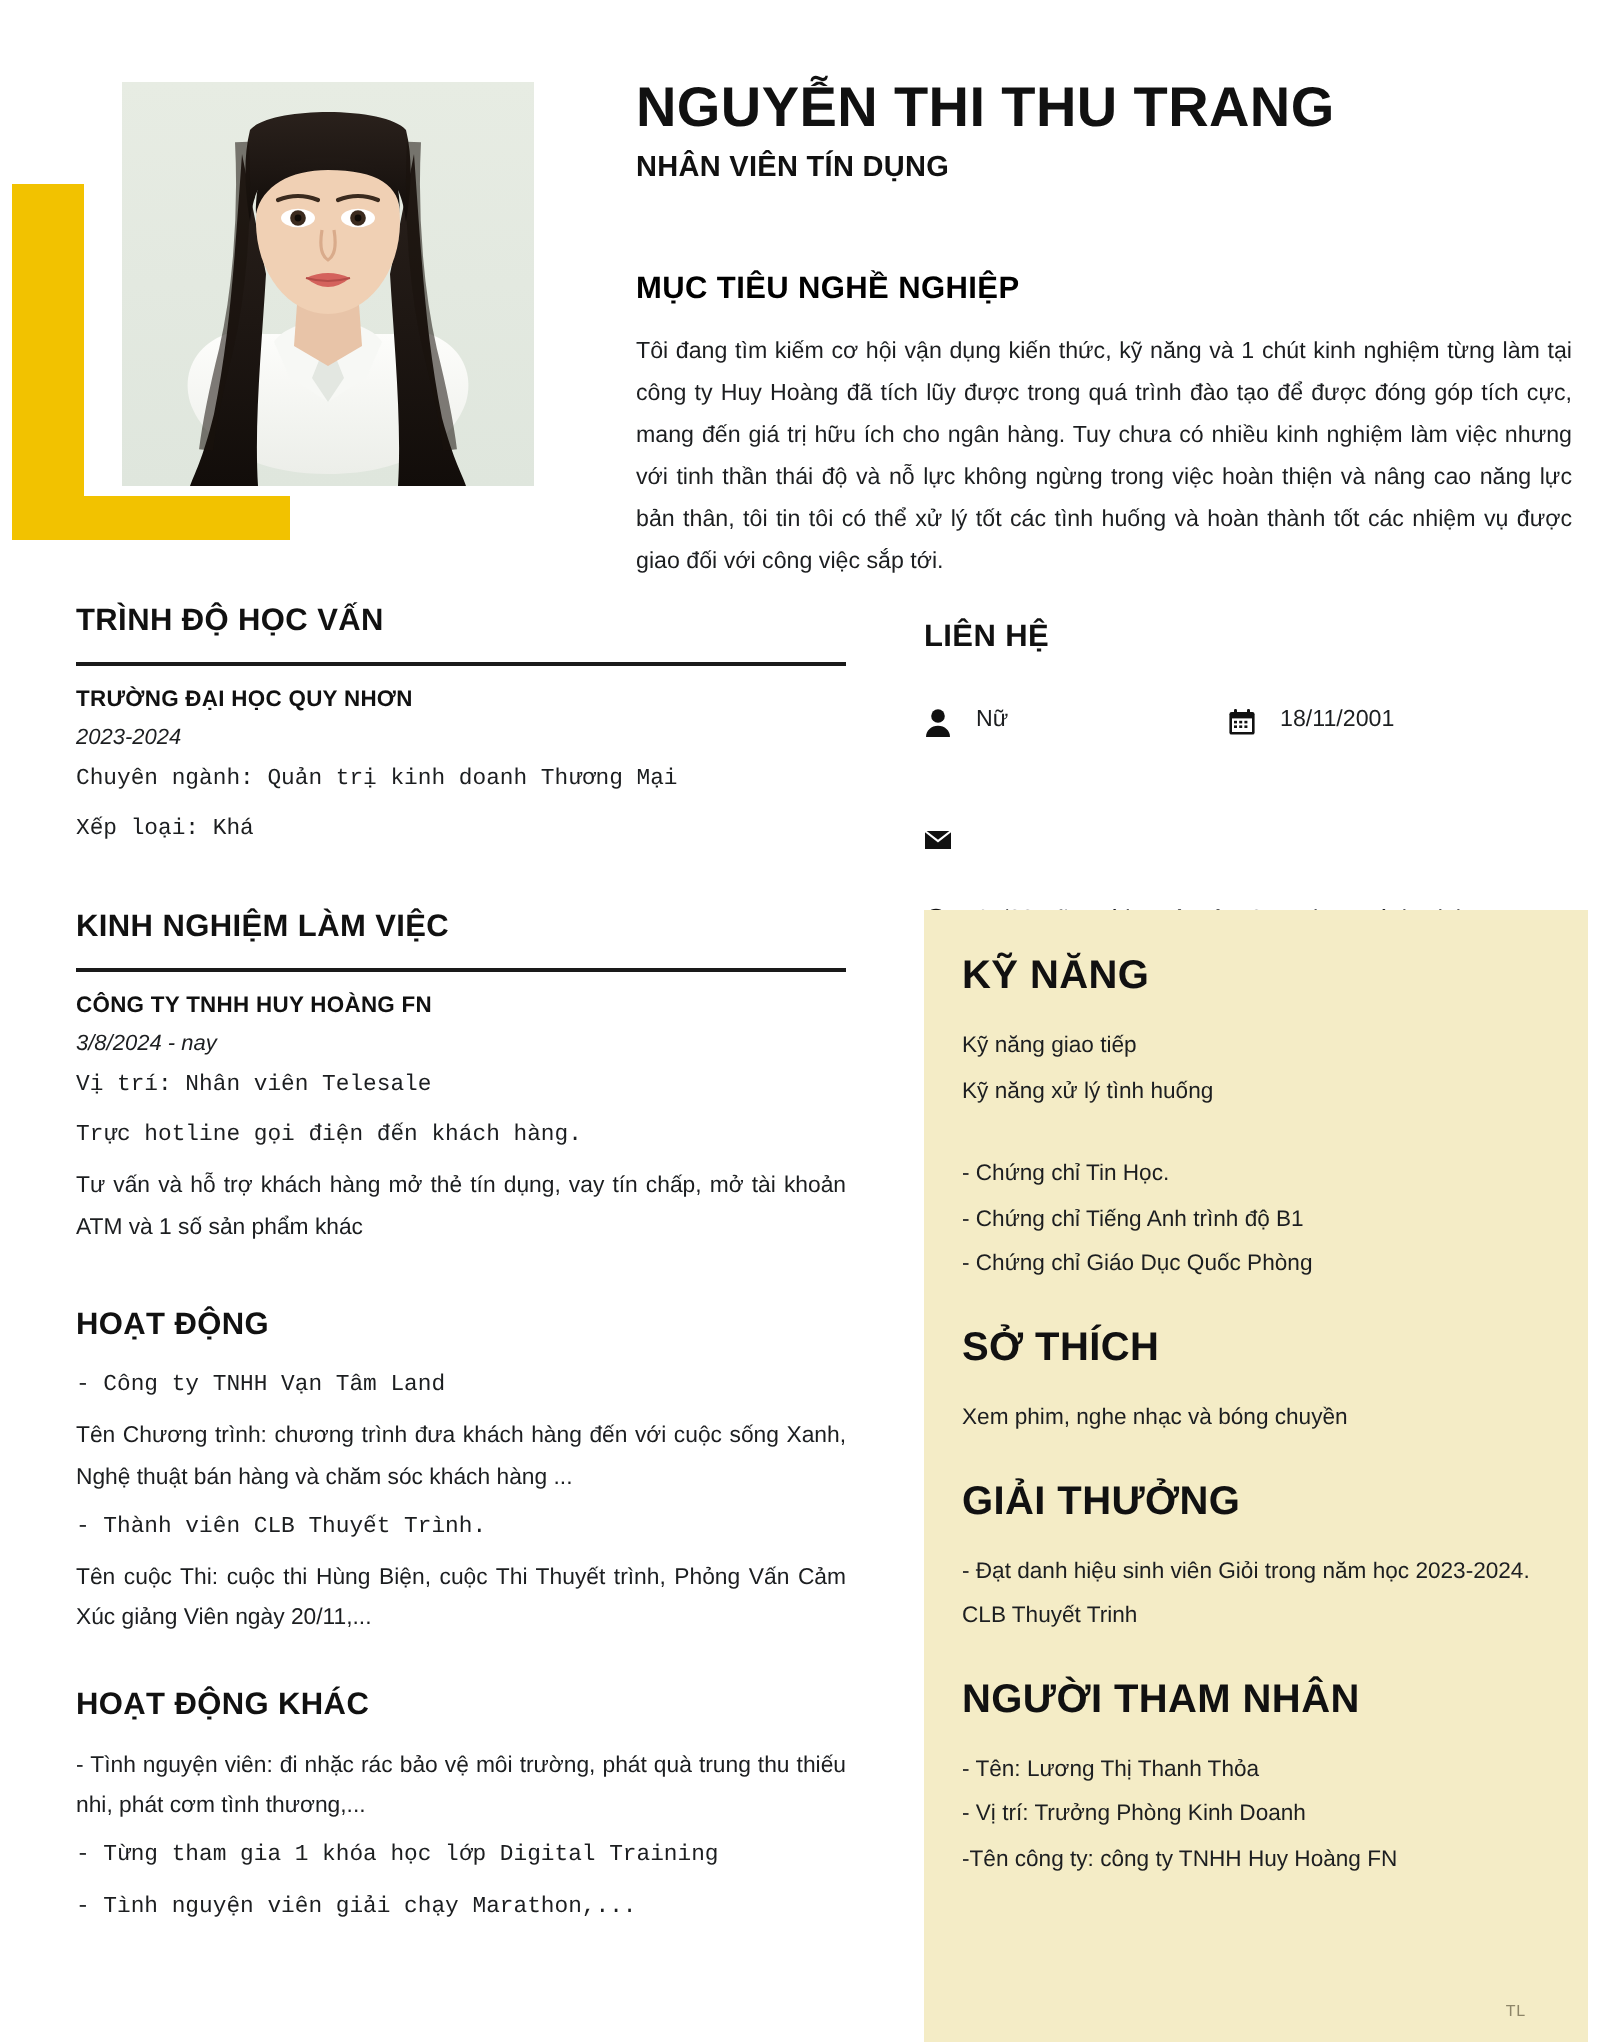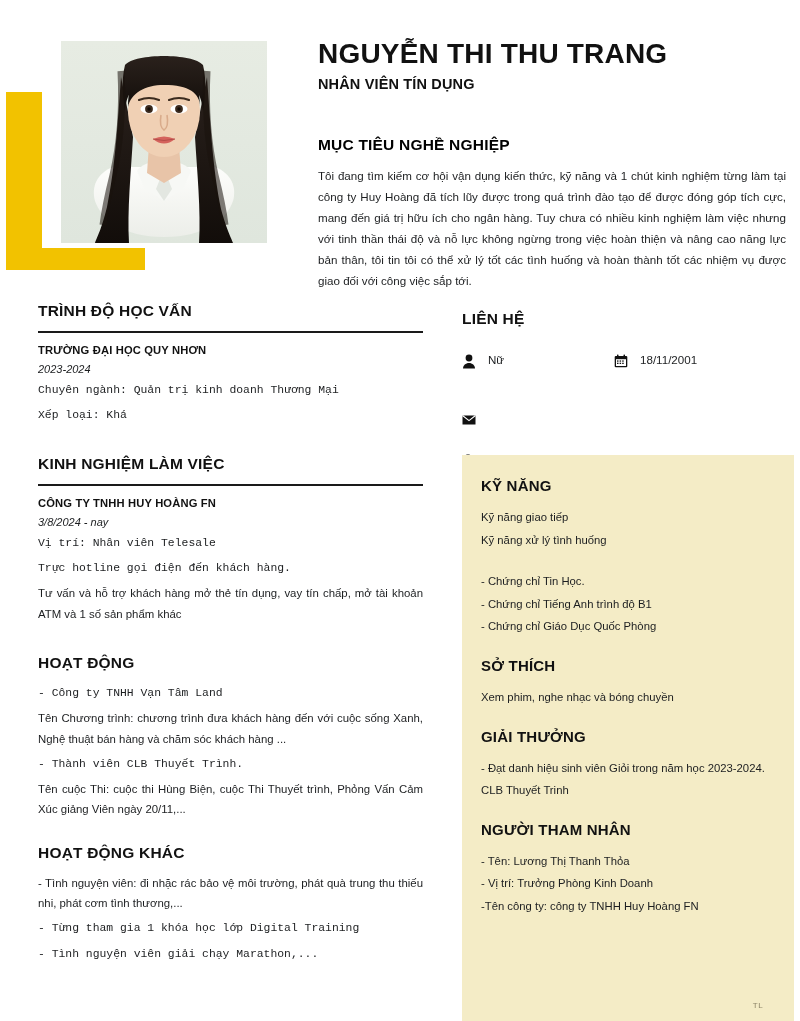--- a/index.html
+++ b/index.html
@@ -95,21 +95,21 @@
     position:absolute; top:-11px; left:26px; color:#2a2a2a; white-space:nowrap;
   }
 
   
   .panel {
     position:absolute; left:462px; top:455px; width:332px; height:566px;
     background: var(--cream);
     padding: 22px 20px 0 19px;
   }
   .p-head {
-    font-size:15px; font-weight:bold; letter-spacing:.2px; color:#111;
+    font-size:20px; font-weight:bold; letter-spacing:.2px; color:#111;
     margin-bottom:12px;
   }
   .p-line { font-size:11.3px; line-height:2.0; color:#1c1e20; }
   .p-block { margin-bottom:19px; }
   .watermark {
     position:absolute; right:31px; bottom:11px;
     font-size:8px; color:#8d8568; letter-spacing:.4px;
   }
 </style>
 </head>

